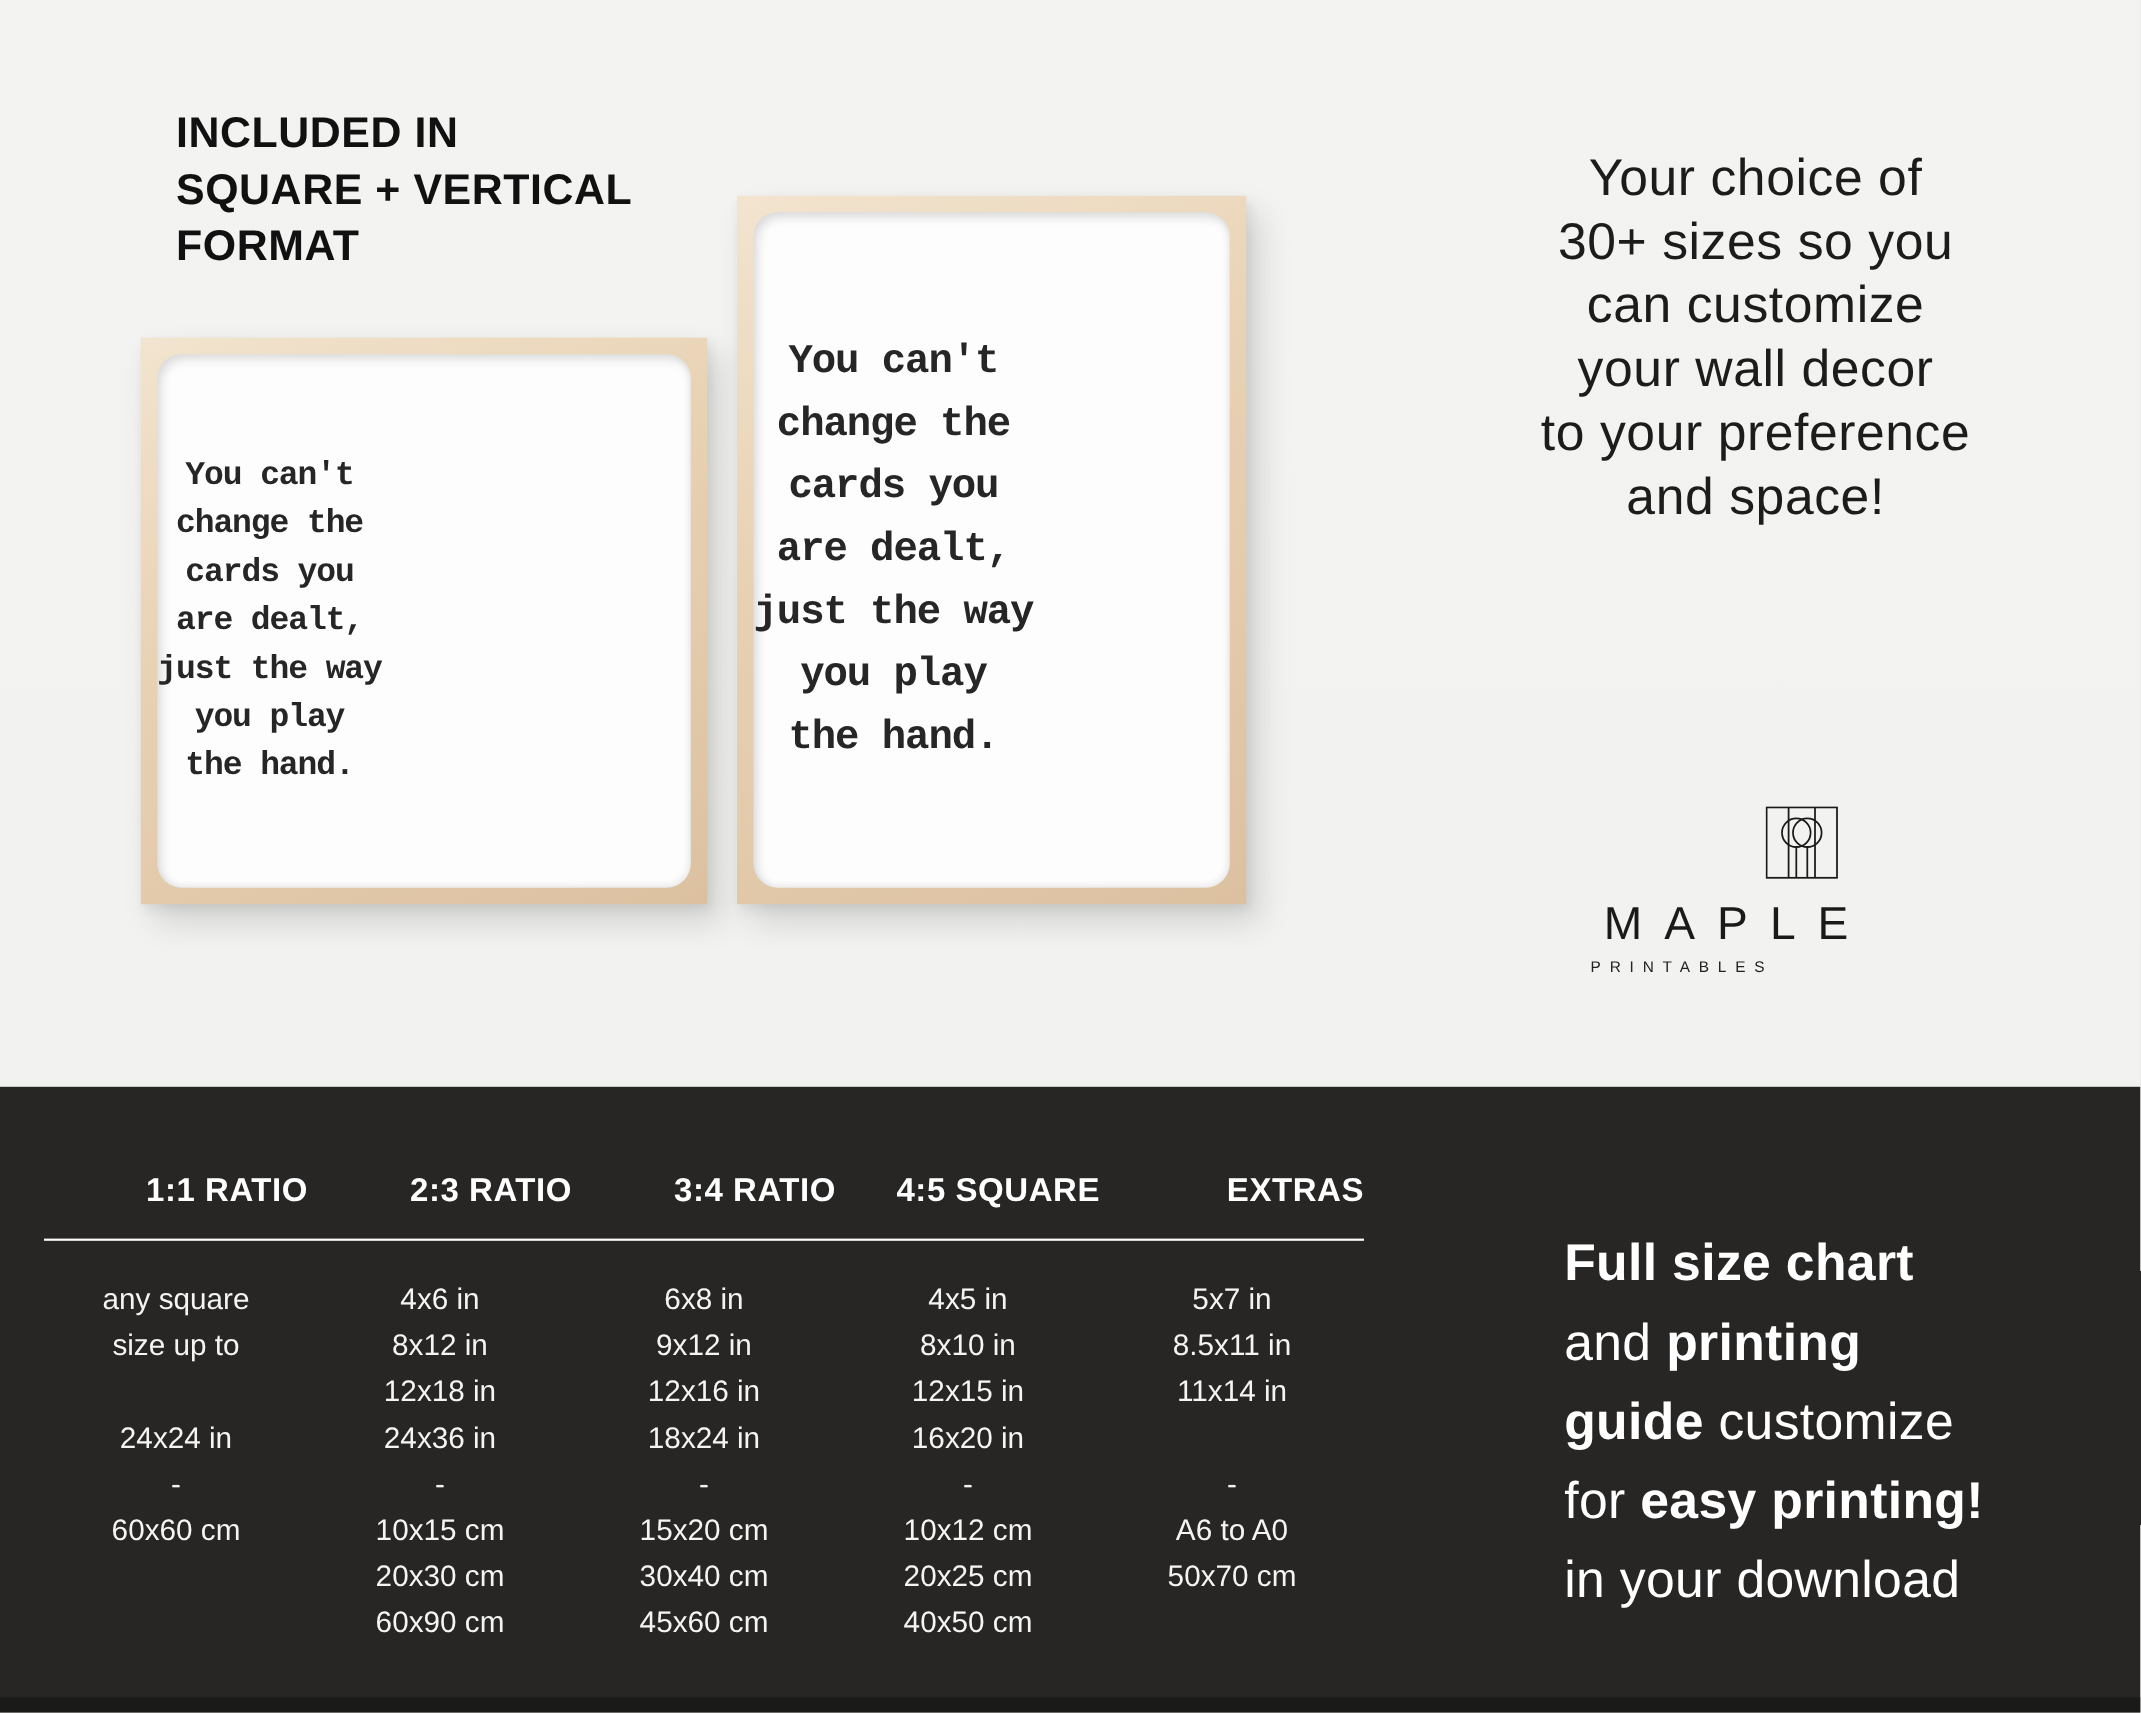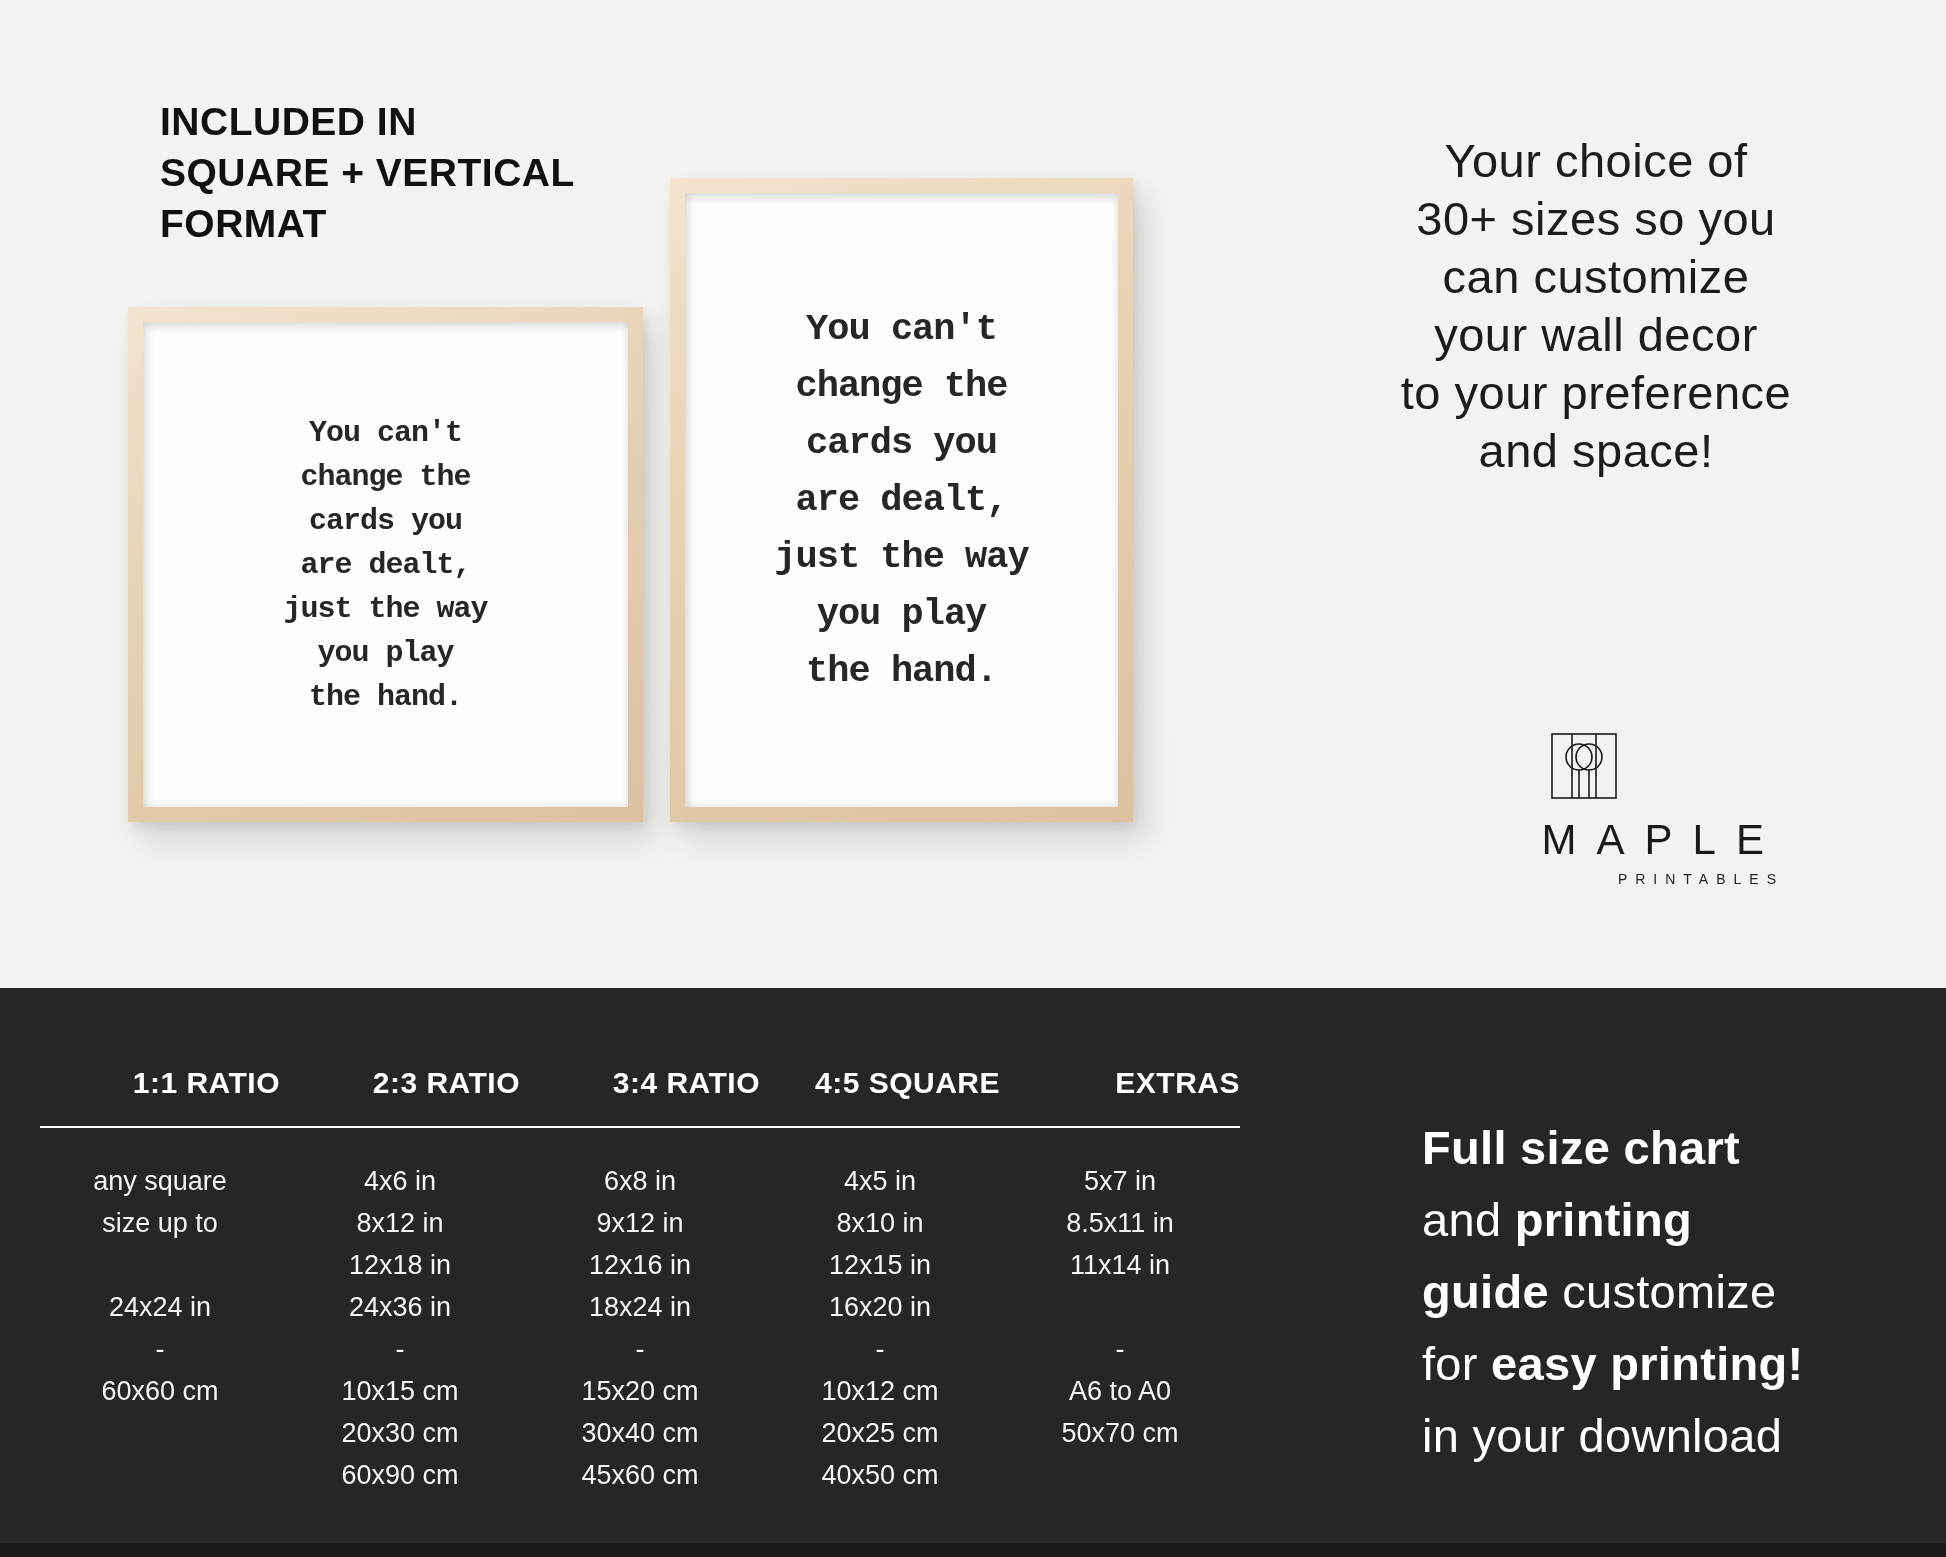--- a/index.html
+++ b/index.html
@@ -9,30 +9,30 @@
 
   
   .heading{position:absolute;left:160px;top:96px;width:465px;text-align:left;
            font-weight:700;font-size:39px;line-height:51px;color:#111;letter-spacing:.5px;}
 
   .frame{position:absolute;box-sizing:border-box;padding:15px;
          background:linear-gradient(155deg,#f2e4cf 0%,#e8d2b4 40%,#dcc1a1 100%);
          box-shadow:12px 16px 28px rgba(0,0,0,.13),3px 5px 10px rgba(0,0,0,.07);}
   .frame.square{left:128px;top:307px;width:515px;height:515px;}
   .frame.vertical{left:670px;top:178px;width:463px;height:644px;}
-  .paper{width:100%;height:100%;background:#fdfdfd;display:flex;align-items:center;justify-content:center;
-         box-shadow:inset 3px 4px 10px rgba(0,0,0,.15),inset -2px -3px 7px rgba(0,0,0,.05);}
+  .paper{width:100%;height:100%;background:#fdfdfd;display:flex;align-items:center;
+         box-shadow:inset 3px 4px 10px rgba(0,0,0,.15),inset -2px -3px 7px rgba(0,0,0,.05);border-radius:22px;}
   .quote{font-family:"Liberation Mono",monospace;font-weight:700;color:#262626;text-align:center;}
   .square .quote{font-size:30px;line-height:44px;letter-spacing:-1px;}
   .vertical .quote{font-size:37px;line-height:57px;letter-spacing:-1px;}
 
   .choice{position:absolute;left:1266px;top:132px;width:660px;text-align:center;
           font-size:47px;line-height:58px;color:#1c1c1c;letter-spacing:.5px;}
 
-  .logo{position:absolute;left:1384px;top:733px;width:400px;text-align:right;color:#1a1a1a;}
+  .logo{position:absolute;left:1438px;top:733px;width:400px;text-align:left;color:#1a1a1a;}
   .logo svg{display:block;margin:0 auto;}
   .logo-name{margin-top:17px;font-size:42px;letter-spacing:20px;padding-left:20px;font-weight:400;}
   .logo-sub{margin-top:7px;font-size:14px;letter-spacing:8px;padding-left:8px;color:#222;font-weight:400;}
 
   
   .dark{position:absolute;left:0;top:988px;width:1946px;height:569px;background:#272625;}
   .bottom-strip{position:absolute;left:0;bottom:0;width:100%;height:14px;background:#1a1a19;}
 
   .size-table{position:absolute;left:40px;top:1066px;width:1200px;}
   .thead{display:flex;}

